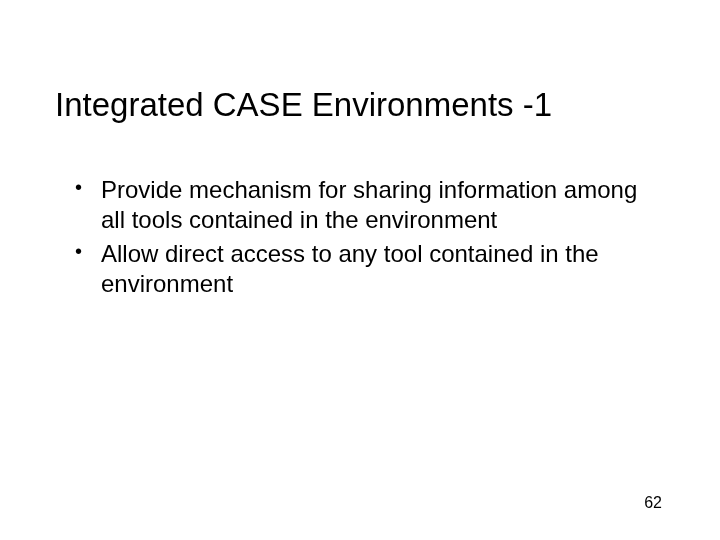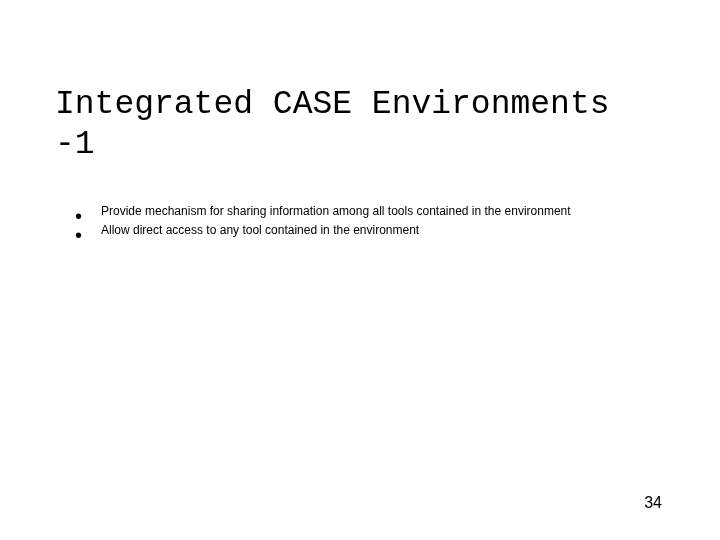--- a/index.html
+++ b/index.html
@@ -14,30 +14,29 @@
     }
     .slide {
       width: 100%;
       height: 100%;
       position: relative;
       padding: 85px 55px 40px 55px;
     }
     .title {
       font-size: 33px;
       font-weight: normal;
-      margin-bottom: 40px;
+      margin-bottom: 50px;
       line-height: 1.2;
-      font-family: Liberation Mono, monospace;
     }
     .bullets {
       list-style: none;
       padding-left: 28px;
     }
     .bullets li {
-      font-size: 12px;
+      font-size: 24px;
       line-height: 1.25;
       margin-bottom: 4px;
       position: relative;
       padding-left: 18px;
     }
     .bullets li::before {
       content: "•";
       position: absolute;
       left: -8px;
       top: 0;
@@ -52,14 +51,14 @@
   </style>
 </head>
 <body>
 
 <div class="slide">
   <h1 class="title">Integrated CASE Environments -1</h1>
   <ul class="bullets">
     <li>Provide mechanism for sharing information among all tools contained in the environment</li>
     <li>Allow direct access to any tool contained in the environment</li>
   </ul>
-  <div class="page-number">34</div>
+  <div class="page-number">62</div>
 </div>
 
 </body></html>

